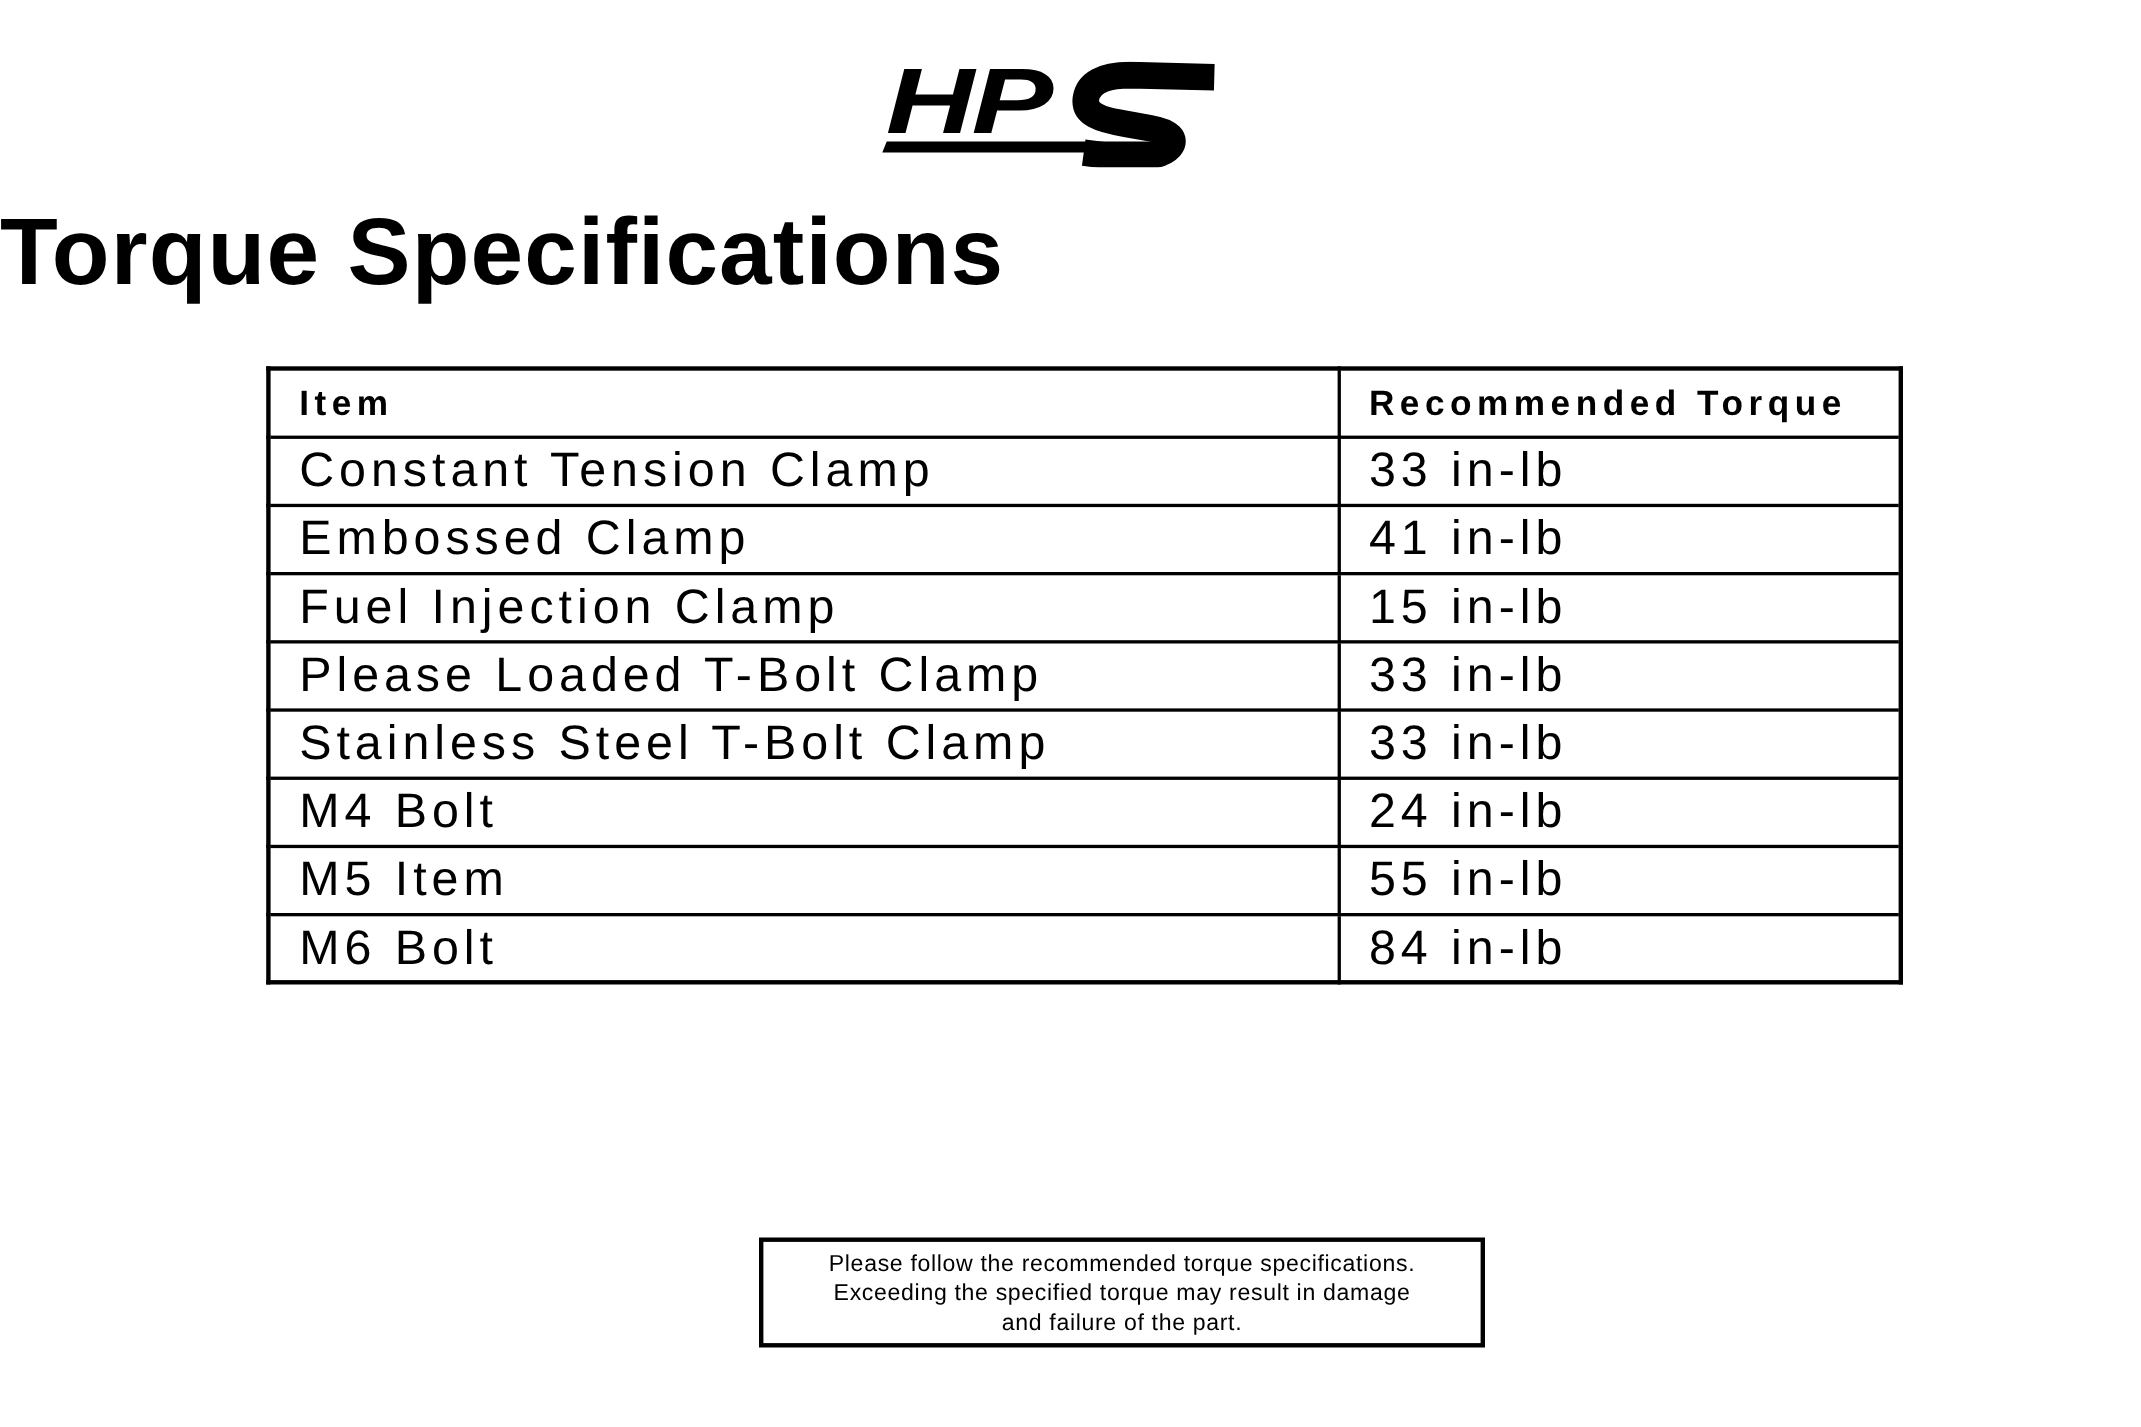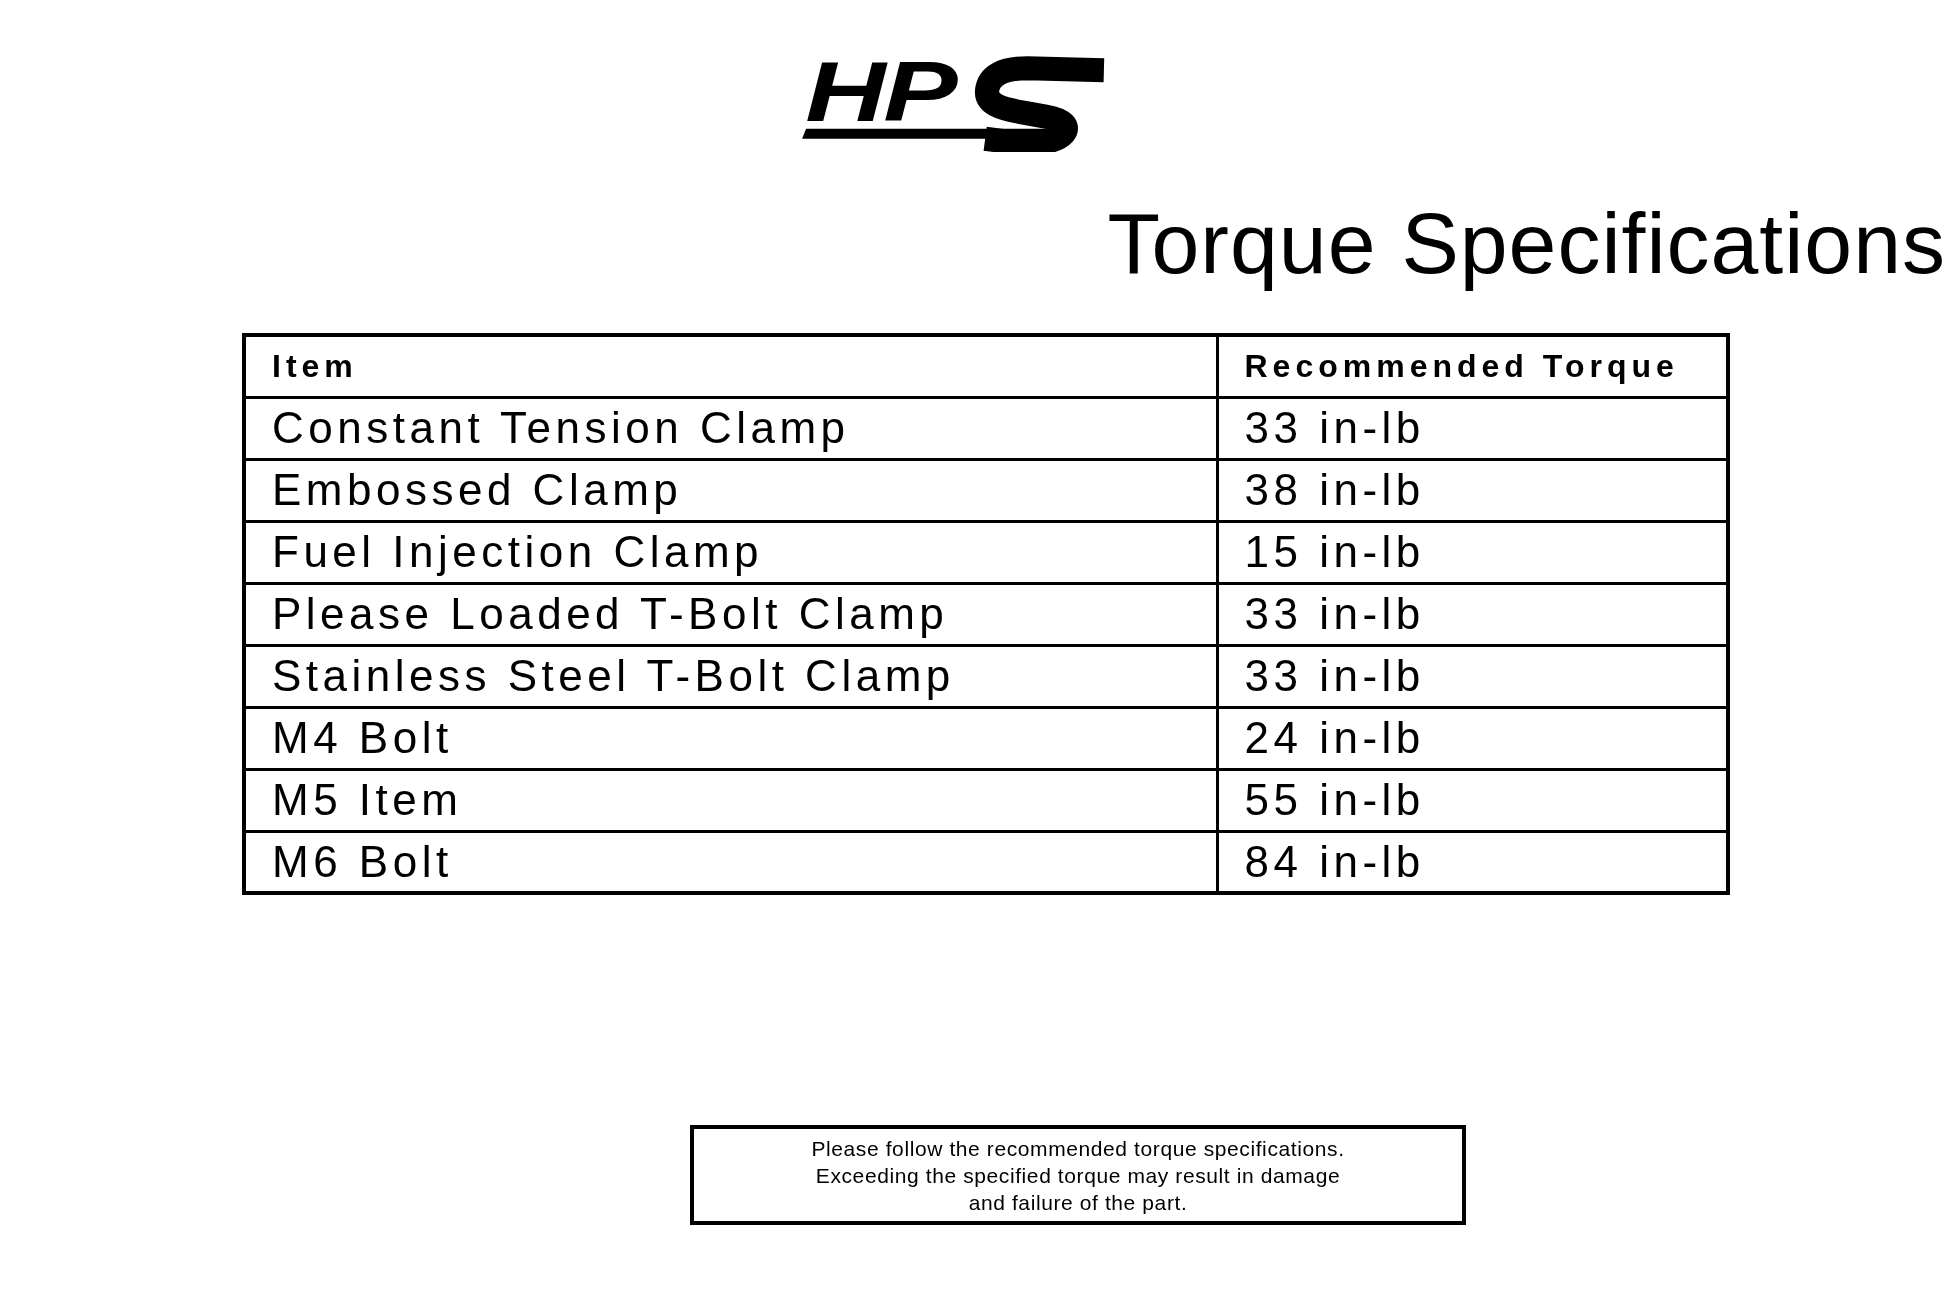--- a/index.html
+++ b/index.html
@@ -14,26 +14,26 @@
 
   .logo {
     position: absolute;
     left: 788px; top: 56px;
     width: 332px; height: 96px;
   }
   .logo svg { width: 100%; height: 100%; display: block; }
 
   .title {
     position: absolute;
-    top: 200px; left: 0;
+    top: 186px; left: 0;
     width: 1946px;
     margin: 0;
-    text-align: right;
+    text-align: left;
     font-size: 86px;
-    font-weight: 400;
+    font-weight: 700;
     letter-spacing: 1px;
     line-height: 1;
     white-space: nowrap;
   }
 
   .spec-table {
     position: absolute;
     left: 242px; top: 333px;
     width: 1488px;
     border-collapse: collapse;
@@ -59,21 +59,21 @@
   .spec-table td {
     font-size: 44px;
     font-weight: 400;
     letter-spacing: 4.5px;
   }
   .col-item { width: 973px; }
 
   .notice {
     position: absolute;
     left: 690px; top: 1125px;
-    width: 776px; height: 100px;
+    width: 660px; height: 100px;
     box-sizing: border-box;
     border: 4px solid #000;
     display: flex;
     flex-direction: column;
     align-items: center;
     justify-content: center;
     font-size: 21px;
     letter-spacing: 0.6px;
     line-height: 27px;
     white-space: nowrap;
@@ -103,21 +103,21 @@
         <th class="col-torque">Recommended Torque</th>
       </tr>
     </thead>
     <tbody>
       <tr>
         <td>Constant Tension Clamp</td>
         <td>33 in-lb</td>
       </tr>
       <tr>
         <td>Embossed Clamp</td>
-        <td>38 in-lb</td>
+        <td>41 in-lb</td>
       </tr>
       <tr>
         <td>Fuel Injection Clamp</td>
         <td>15 in-lb</td>
       </tr>
       <tr>
         <td>Please Loaded T-Bolt Clamp</td>
         <td>33 in-lb</td>
       </tr>
       <tr>

